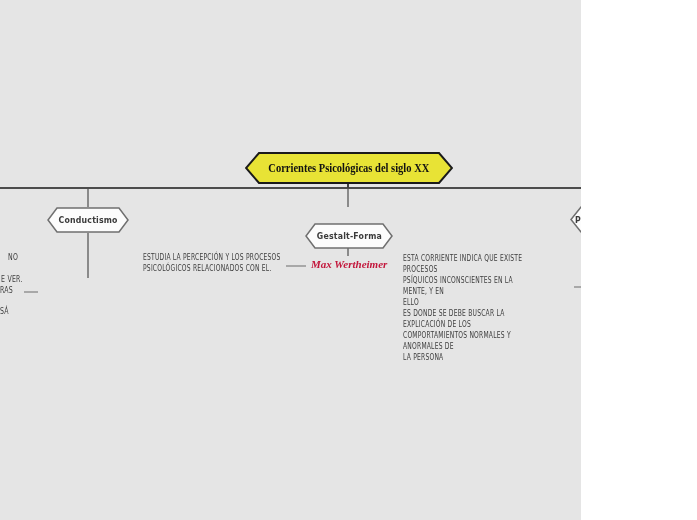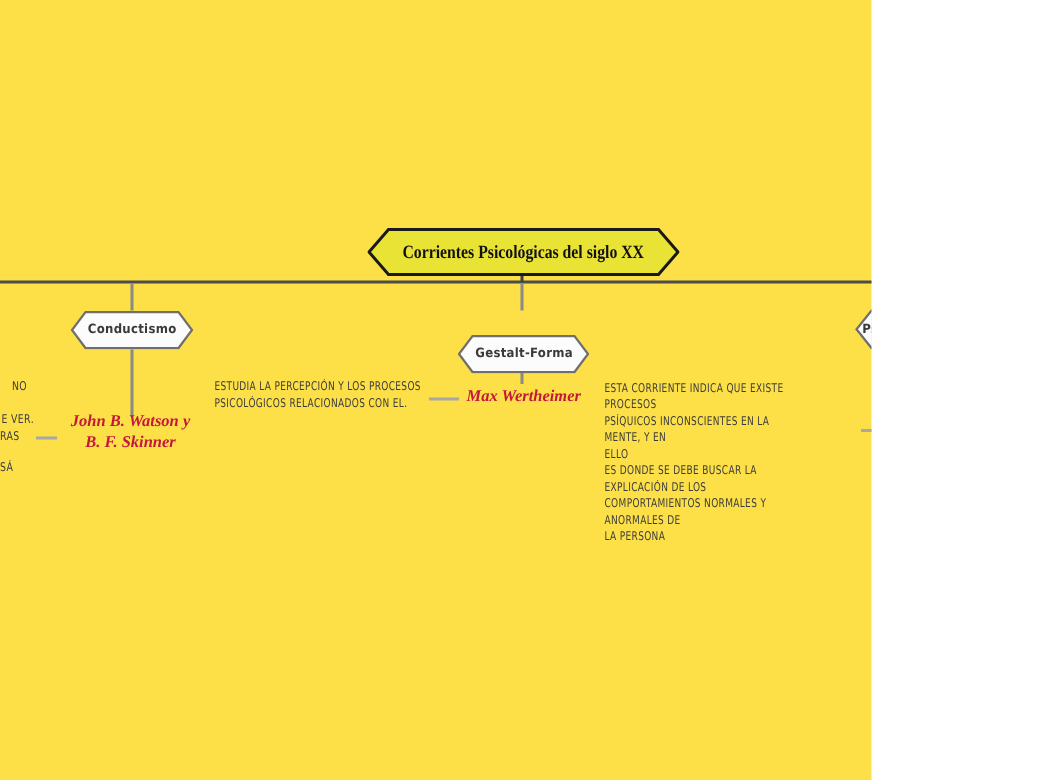--- a/index.html
+++ b/index.html
@@ -2,21 +2,21 @@
 <html><head>
 <meta charset="utf-8">
 <style>
   html, body { margin: 0; padding: 0; }
   body { font-family: "DejaVu Sans", "Liberation Sans", sans-serif; }
 
   .canvas {
     position: relative;
     width: 581px;
     height: 520px;
-    background: #fde047;
+    background: #e5e5e5;
     overflow: hidden;
   }
 
   .abs { position: absolute; }
 
   
   .main-line { background: #4c4c4c; height: 2px; }
   .vline     { background: #8a8a8a; width: 1.5px; }
   .stub      { background: #3f3f3f; width: 2px; }
   .dash      { background: #a8a8a8; height: 1.5px; }
@@ -115,22 +115,20 @@
     <svg width="146" height="27">
       <polygon points="11,1 134,1 145,13.5 134,26 11,26 1,13.5" fill="#fcfcfc" stroke="#6f6f6f" stroke-width="1.5"></polygon>
     </svg>
     <span class="node-label">Psicoanálisis Y Psicodinámica</span>
   </div>
 
   <div class="abs dash" style="left:24px;  top:291px; width:14px;"></div>
   <div class="abs dash" style="left:286px; top:265px; width:20px;"></div>
   <div class="abs dash" style="left:574px; top:286px; width:26px;"></div>
 
-  <div class="abs author" style="left:37px; top:275px; width:100px; text-align:center;">John B. Watson y
-B. F. Skinner</div>
   <div class="abs author" style="left:311px; top:258px;">Max Wertheimer</div>
   <div class="abs author" style="left:607px; top:266px;">Sigmund Freud</div>
 
   <div class="abs" style="left:0; top:0; width:0; height:0;">
     <span class="abs frag" style="left:8px; top:253px;">NO</span>
     <span class="abs frag" style="left:1px; top:275px;">E VER.</span>
     <span class="abs frag" style="left:0px; top:286px;">RAS</span>
     <span class="abs frag" style="left:0px; top:307px;">SÁ</span>
   </div>
 

